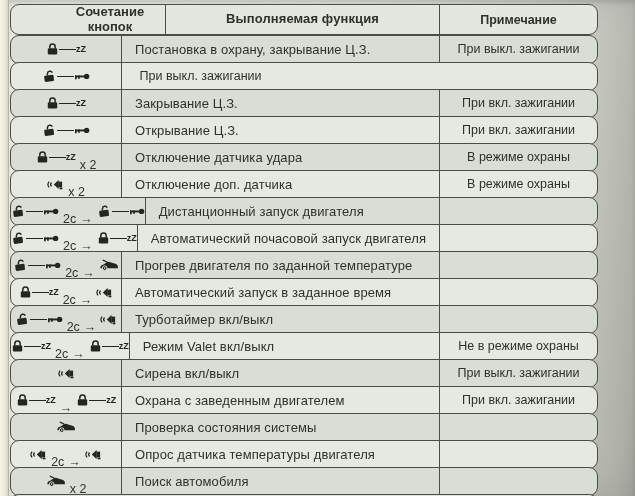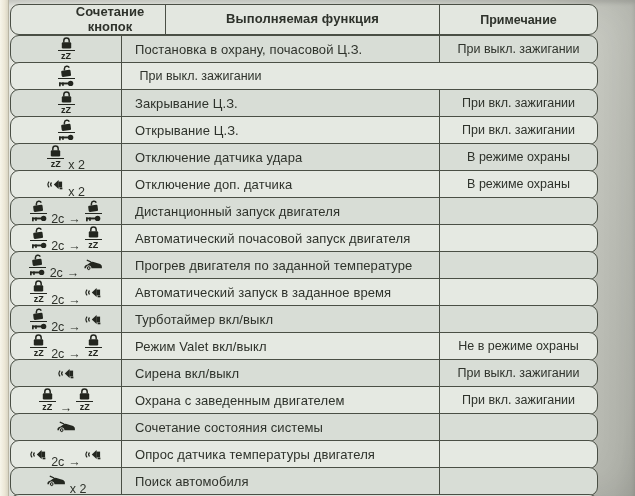--- a/index.html
+++ b/index.html
@@ -30,21 +30,21 @@
   .trow.partial{height:12px;border-radius:9px 9px 0 0;border-bottom:none;background:#dde2db;}
   .cell{display:flex;align-items:center;box-sizing:border-box;color:#2e322b;}
   .cell.combo{flex:0 0 110px;justify-content:center;gap:4px;}
   .cell.func{flex:1 1 auto;border-left:1.5px solid #4a4f45;padding-left:13px;
     font-size:13px;letter-spacing:.1px;}
   .cell.note{flex:0 0 158px;border-left:1.5px solid #4a4f45;justify-content:center;
     font-size:12.5px;text-align:right;}
   .th{font-weight:bold;font-size:13px;justify-content:center !important;
     text-align:center;padding-left:0 !important;line-height:1.12;}
   .combo-text{font-size:12.5px;white-space:nowrap;margin-top:16px;}
-  .stack{display:inline-flex;flex-direction:column;align-items:center;line-height:1;}
+  .stack{display:inline-flex;flex-direction:row;align-items:center;line-height:1;}
   .stack-bar{width:17px;border-top:1.5px solid #23261f;margin:1px 0 1px 0;}
   .zz{font-size:9px;font-weight:bold;letter-spacing:0;color:#23261f;}
   .icon{display:inline-flex;align-items:center;justify-content:center;}
 </style>
 </head>
 <body>
 
 <div class="photo">
   <div class="film-edge"></div>
   <div class="table">
@@ -60,21 +60,21 @@
               <span class="icon">
                 <svg width="13" height="12" viewBox="0 0 13 12">
                   <path d="M3.8 5.5 V3.8 a2.7 2.7 0 0 1 5.4 0 V5.5" fill="none" stroke="#23261f" stroke-width="1.5"></path>
                   <rect x="1.8" y="5.2" width="9.4" height="6.3" rx="1.2" fill="#23261f"></rect>
                 </svg>
               </span>
               <span class="stack-bar"></span>
               <span class="zz">zZ</span>
             </span>
           </div>
-          <div class="cell func">Постановка в охрану, почасовой Ц.З.</div>
+          <div class="cell func">Постановка в охрану, закрывание Ц.З.</div>
           <div class="cell note">При выкл. зажигании</div>
         </div>
         <div class="trow even">
           <div class="cell combo">
             <span class="stack">
               <span class="icon">
                 <svg width="15" height="12" viewBox="0 0 15 12">
                   <path d="M5.4 5.4 V3.7 a2.6 2.6 0 0 1 4.9 -1.1" fill="none" stroke="#23261f" stroke-width="1.5"></path>
                   <rect x="2.4" y="5.2" width="9.4" height="6.3" rx="1.2" fill="#23261f" transform="rotate(-7 7 8.3)"></rect>
                 </svg>
@@ -409,21 +409,21 @@
           <div class="cell combo">
             <span class="icon">
               <svg width="20" height="12" viewBox="0 0 20 12">
                 <path d="M8.2 3.0 L3.8 1.2" stroke="#23261f" stroke-width="1.3"></path>
                 <path d="M1.4 9.2 Q1.1 6.2 4.6 5.6 L7.6 3.2 Q8.8 2.4 10.6 2.9 L14.6 4.3 Q18.9 4.9 18.9 7.7 L18.9 9.2 Z" fill="#23261f"></path>
                 <circle cx="5.7" cy="9.1" r="2.3" fill="#23261f" stroke="#e5e9e2" stroke-width="0.9"></circle>
                 <circle cx="5.7" cy="9.1" r="0.8" fill="#e5e9e2"></circle>
               </svg>
             </span>
           </div>
-          <div class="cell func">Сочетание состояния системы</div>
+          <div class="cell func">Проверка состояния системы</div>
           <div class="cell note"></div>
         </div>
         <div class="trow even">
           <div class="cell combo">
             <span class="icon">
               <svg width="17" height="13" viewBox="0 0 17 13">
                 <path d="M2.1 3.6 a4.6 4.6 0 0 0 0 5.8" stroke="#23261f" stroke-width="1.2" fill="none"></path>
                 <path d="M4.5 4.5 a3 3 0 0 0 0 4.0" stroke="#23261f" stroke-width="1.2" fill="none"></path>
                 <path d="M6.8 6.5 L11.6 2.0 V11.0 Z" fill="#23261f"></path>
                 <rect x="11.4" y="3.6" width="3.7" height="5.8" fill="#23261f"></rect>

